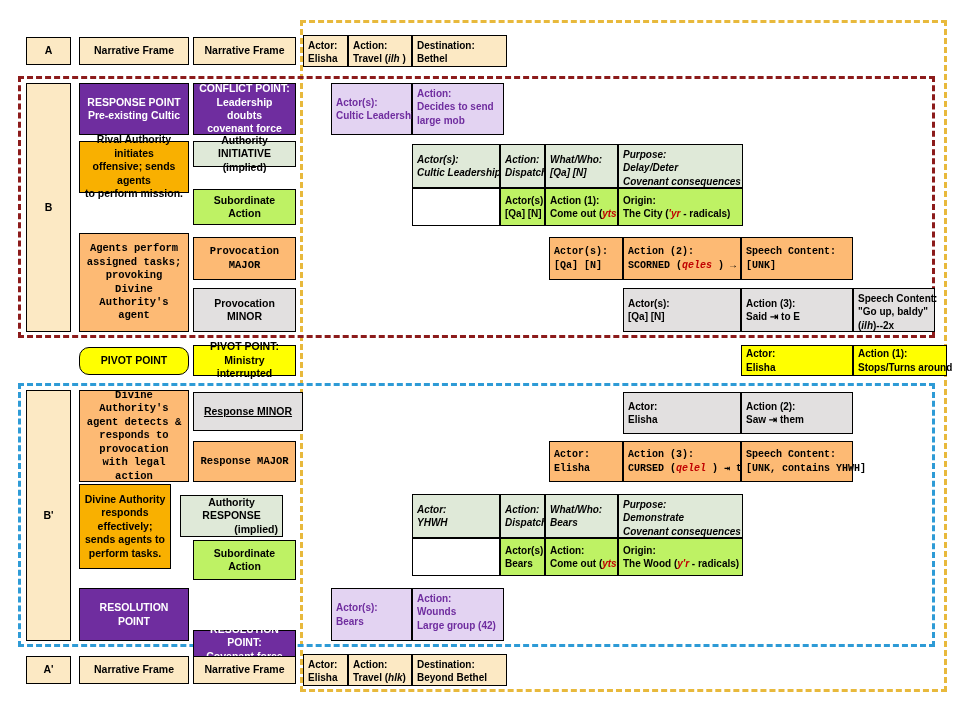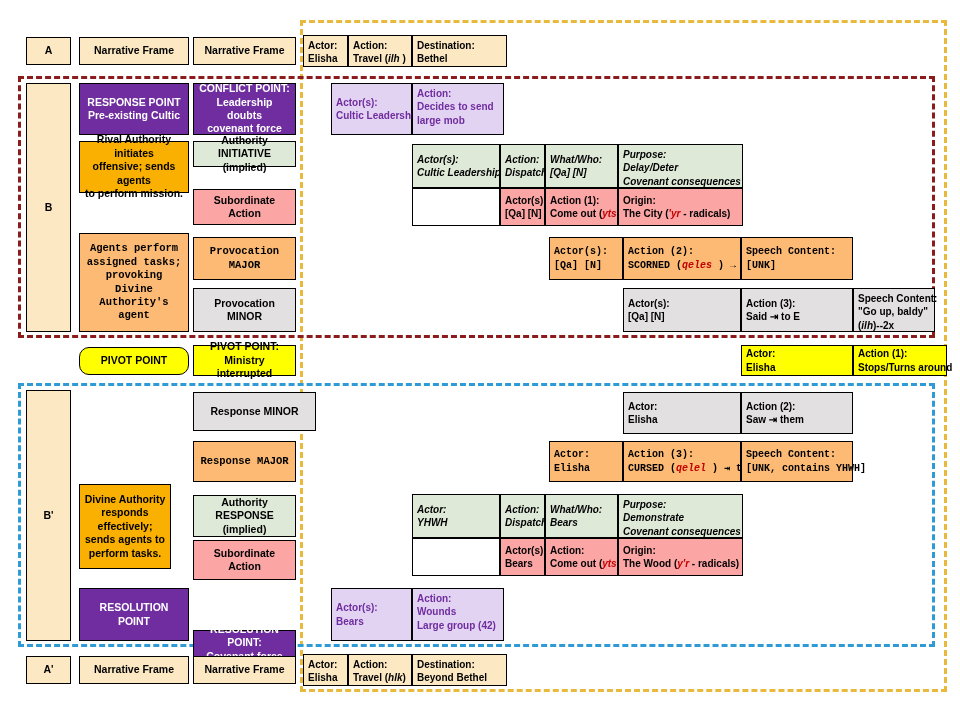--- a/index.html
+++ b/index.html
@@ -39,21 +39,21 @@
     line-height:1.33;
   }
   .cell .ln{display:block;white-space:nowrap;}
 
   
   .f-cream { background:#fce9c4; }
   .f-purple{ background:#6f2d9f; color:#ffffff; }
   .f-lpurple{ background:#e3d3f2; color:#6f2d9f; }
   .f-orange{ background:#f9b000; }
   .f-green { background:#dfe9d8; }
-  .f-peach { background:#fca5a5; }
+  .f-peach { background:#bef264; }
   .f-blue  { background:#fdba74;font-family:Liberation Mono, monospace; }
   .f-grey  { background:#e2e0e0; }
   .f-yellow{ background:#ffff00; }
   .f-white { background:#ffffff; }
 
   .it{font-style:italic;}
   .red{color:#c00000;font-style:italic;}
   .arr{font-style:normal;}
 
   
@@ -221,34 +221,41 @@
   </div>
   <div class="box cell f-yellow" style="left:853px;top:345px;width:94px;height:31px;justify-content:center;">
     <span class="ln">Action (1):</span>
     <span class="ln">Stops/Turns around</span>
   </div>
 
   <div class="box ctr f-cream" style="left:26px;top:390px;width:45px;height:251px;">
     <span>B'</span>
   </div>
 
-  <div class="box ctr f-grey" style="left:193px;top:392px;width:123px;height:39px;">
+  <div class="box ctr f-blue" style="left:79px;top:390px;width:110px;height:92px;">
+    <span>Divine Authority's</span>
+    <span>agent detects &amp;</span>
+    <span>responds to</span>
+    <span>provocation with legal</span>
+    <span>action</span>
+  </div>
+  <div class="box ctr f-grey" style="left:193px;top:392px;width:110px;height:39px;text-decoration:underline;">
     <span>Response MINOR</span>
   </div>
   <div class="box ctr f-blue" style="left:193px;top:441px;width:103px;height:41px;">
     <span>Response MAJOR</span>
   </div>
 
   <div class="box ctr f-orange" style="left:79px;top:484px;width:92px;height:85px;">
     <span>Divine Authority</span>
     <span>responds effectively;</span>
     <span>sends agents to</span>
     <span>perform tasks.</span>
   </div>
-  <div class="box ctr f-green" style="left:193px;top:495px;width:103px;height:42px;">
+  <div class="box ctr f-green" style="left:180px;top:495px;width:103px;height:42px;align-items:flex-end;">
     <span>Authority RESPONSE</span>
     <span>(implied)</span>
   </div>
   <div class="box ctr f-peach" style="left:193px;top:540px;width:103px;height:40px;">
     <span>Subordinate Action</span>
   </div>
 
   <div class="box ctr f-purple" style="left:79px;top:588px;width:110px;height:53px;">
     <span>RESOLUTION POINT</span>
   </div>

